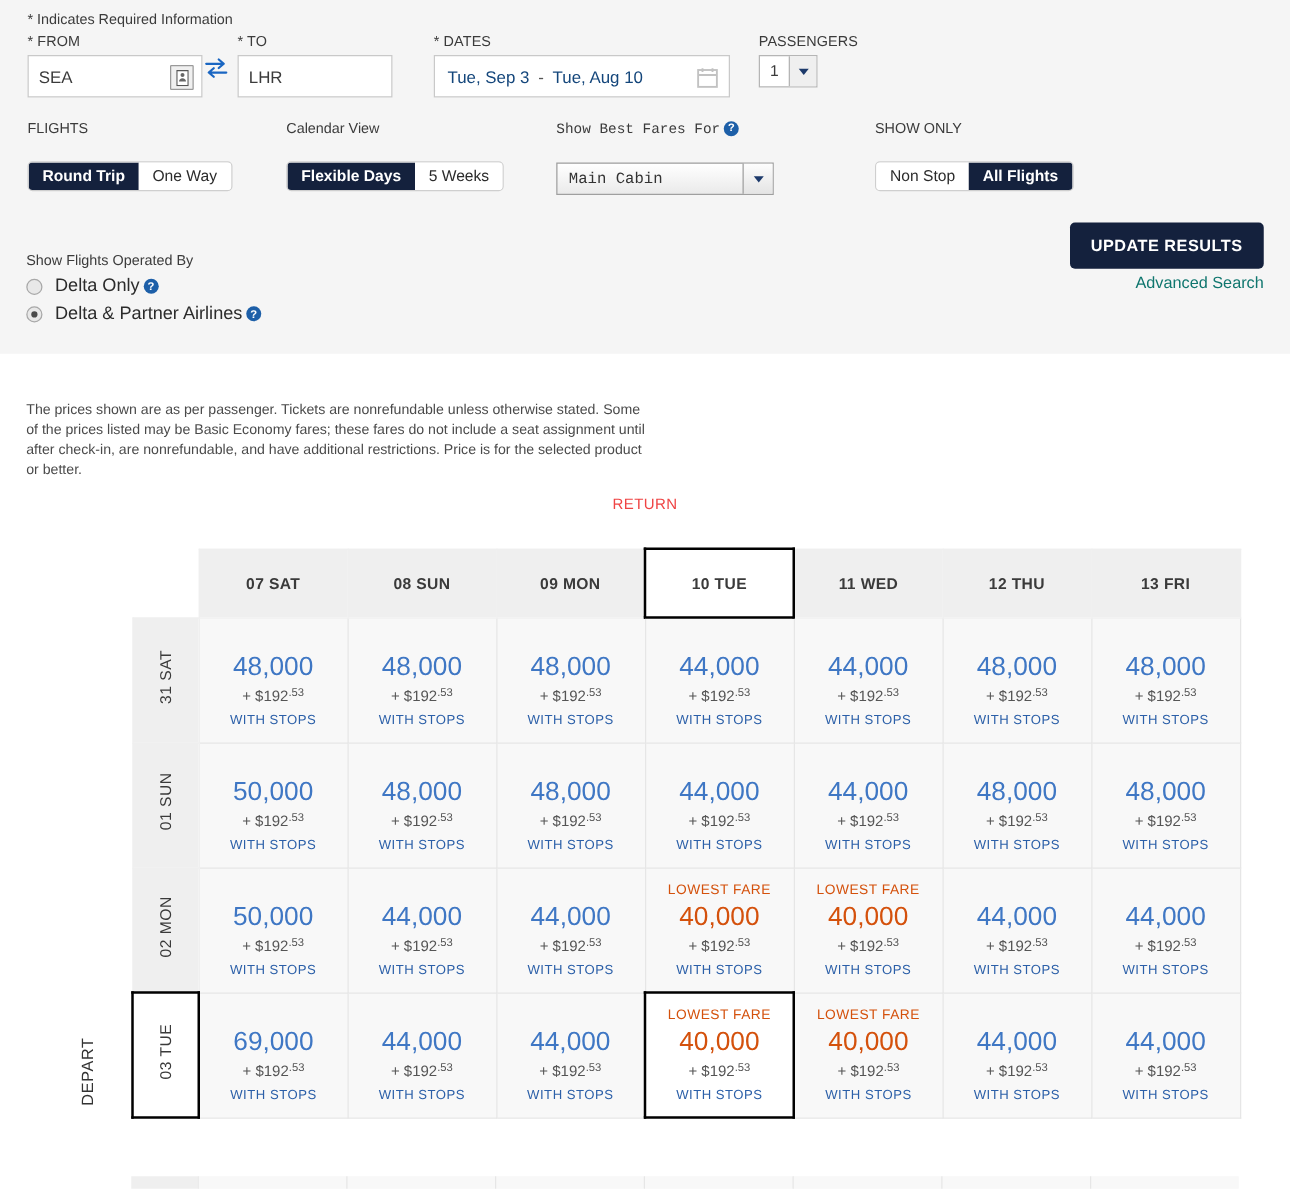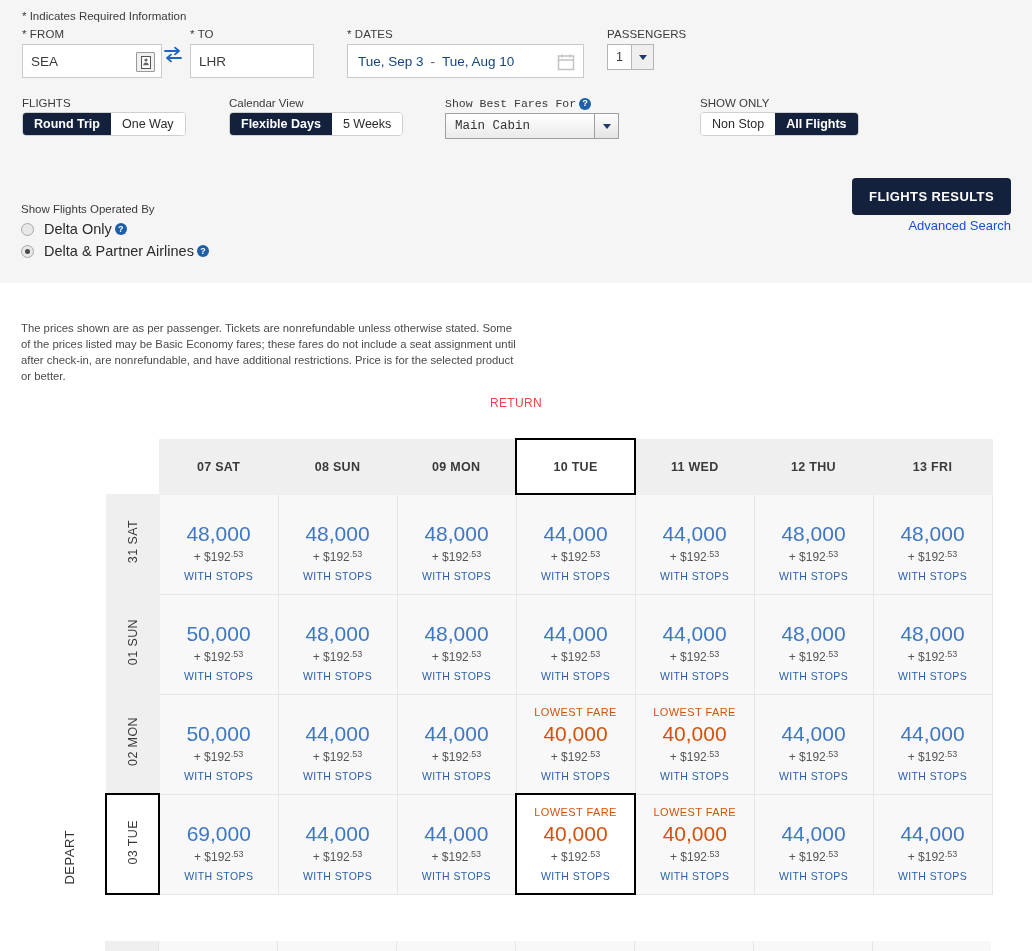--- a/index.html
+++ b/index.html
@@ -114,21 +114,21 @@
   .row2 { position: absolute; top: 97px; left: 0; width: 100%; }
   .grp { position: absolute; top: 0; }
   .grp-flights { left: 22px; }
   .grp-calview { left: 229px; }
   .grp-fares   { left: 445px; font-family: Liberation Mono, monospace; }
   .grp-showonly{ left: 700px; }
 
   .grp-title {
     font-size: 11.5px;
     color: #3b3b3b;
-    margin-bottom: 3px;
+    margin-bottom: 20px;
     display: block;
   }
   .toggle {
     display: inline-flex;
     border: 1px solid #cfcfcf;
     border-radius: 4px;
     overflow: hidden;
     background: #fff;
     height: 24px;
   }
@@ -215,21 +215,21 @@
     letter-spacing: .4px;
     border: none;
     border-radius: 4px;
     padding: 11px 17px;
     cursor: pointer;
   }
   .adv-search {
     position: absolute;
     right: 21px; top: 218px;
     font-size: 13px;
-    color: #1d4ed8;
+    color: #0f766e;
     text-decoration: none;
   }
 
   
   .disclaimer {
     position: absolute;
     left: 21px; top: 320px;
     width: 500px;
     font-size: 11.3px;
     line-height: 16px;
@@ -458,21 +458,21 @@
       <span class="radio-label">Delta Only</span>
       <span class="help-icon">?</span>
     </div>
     <div class="radio-row">
       <span class="radio checked"></span>
       <span class="radio-label">Delta &amp; Partner Airlines</span>
       <span class="help-icon">?</span>
     </div>
   </div>
 
-  <button class="update-btn">FLIGHTS RESULTS</button>
+  <button class="update-btn">UPDATE RESULTS</button>
   <a class="adv-search" href="#">Advanced Search</a>
 </div>
 
 <div class="disclaimer">The prices shown are as per passenger. Tickets are nonrefundable unless otherwise stated. Some of the prices listed may be Basic Economy fares; these fares do not include a seat assignment until after check-in, are nonrefundable, and have additional restrictions. Price is for the selected product or better.</div>
 
 <div class="cal-wrap">
   <div class="return-label">RETURN</div>
   <table class="cal-table">
     <thead>
       <tr>

